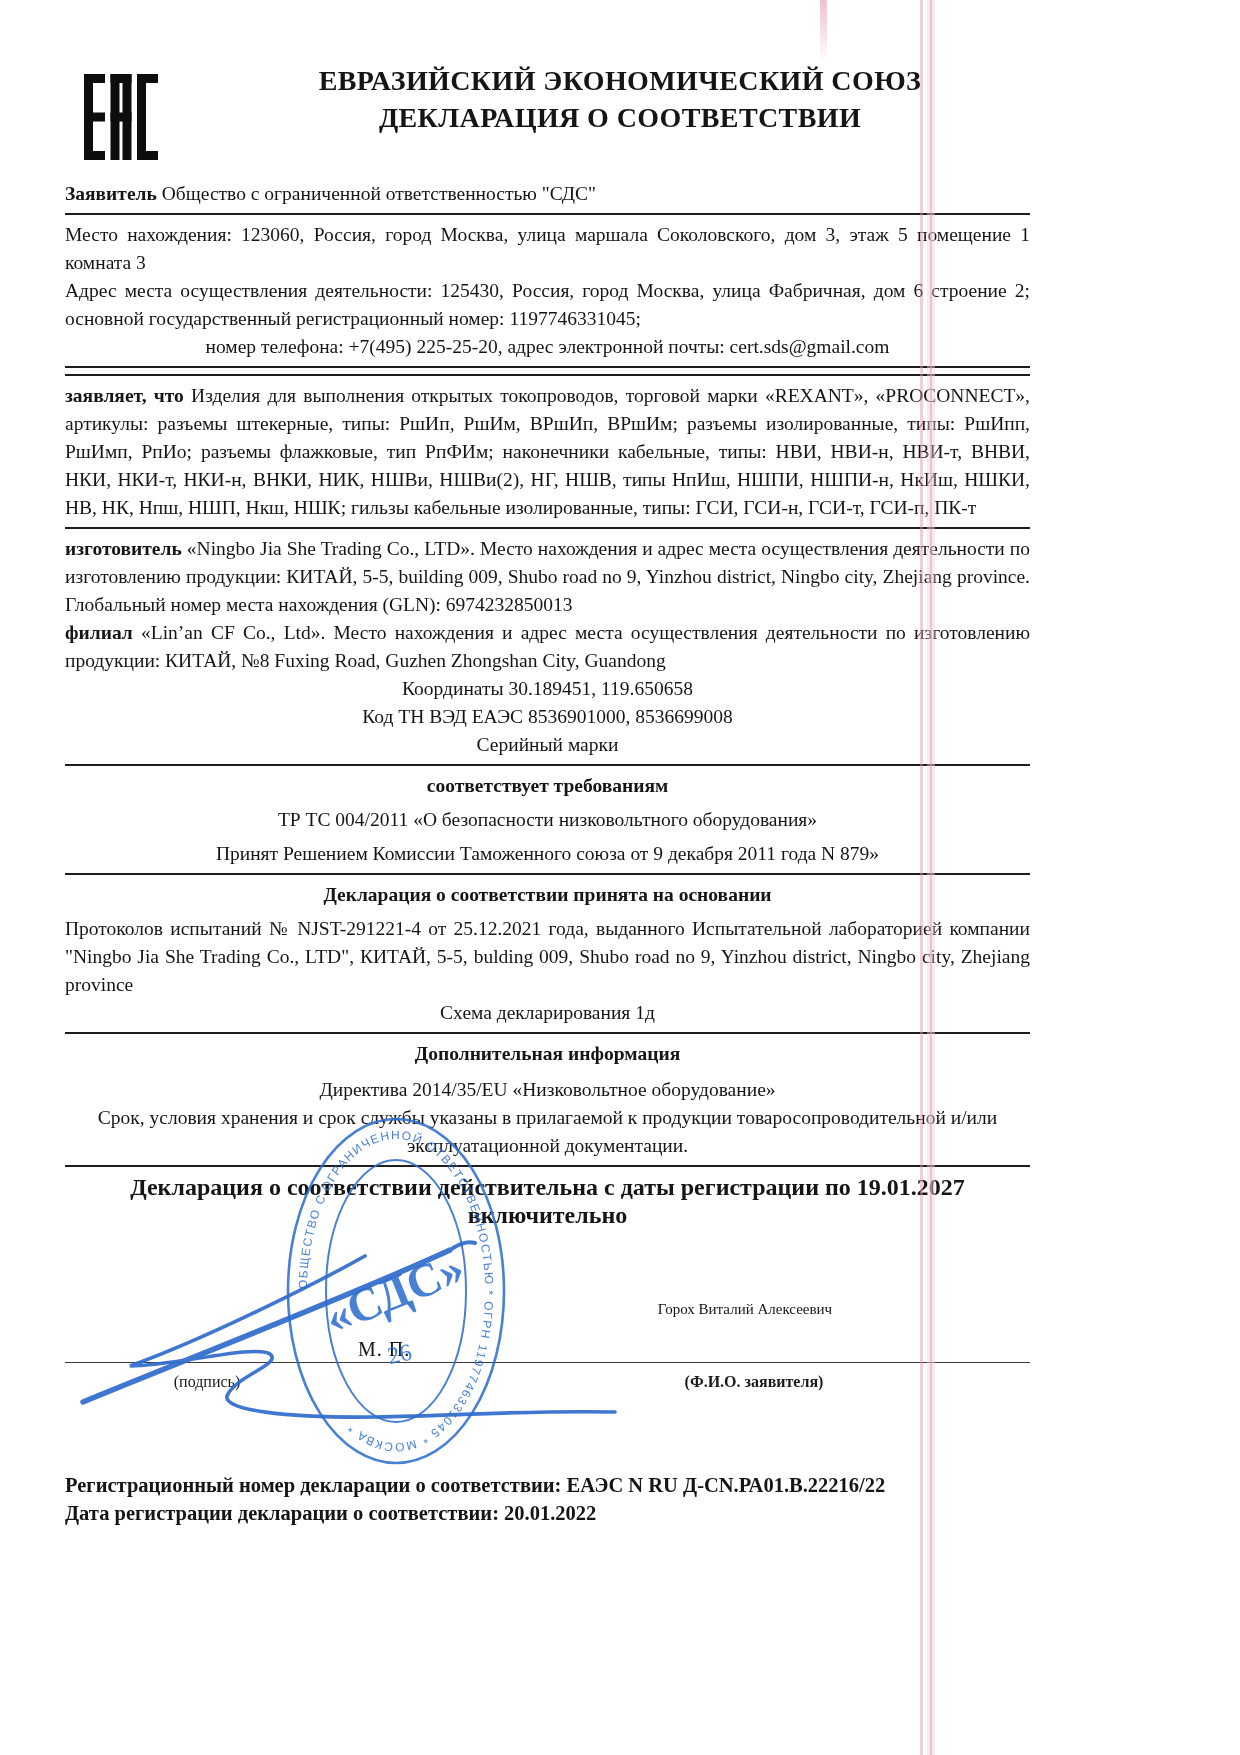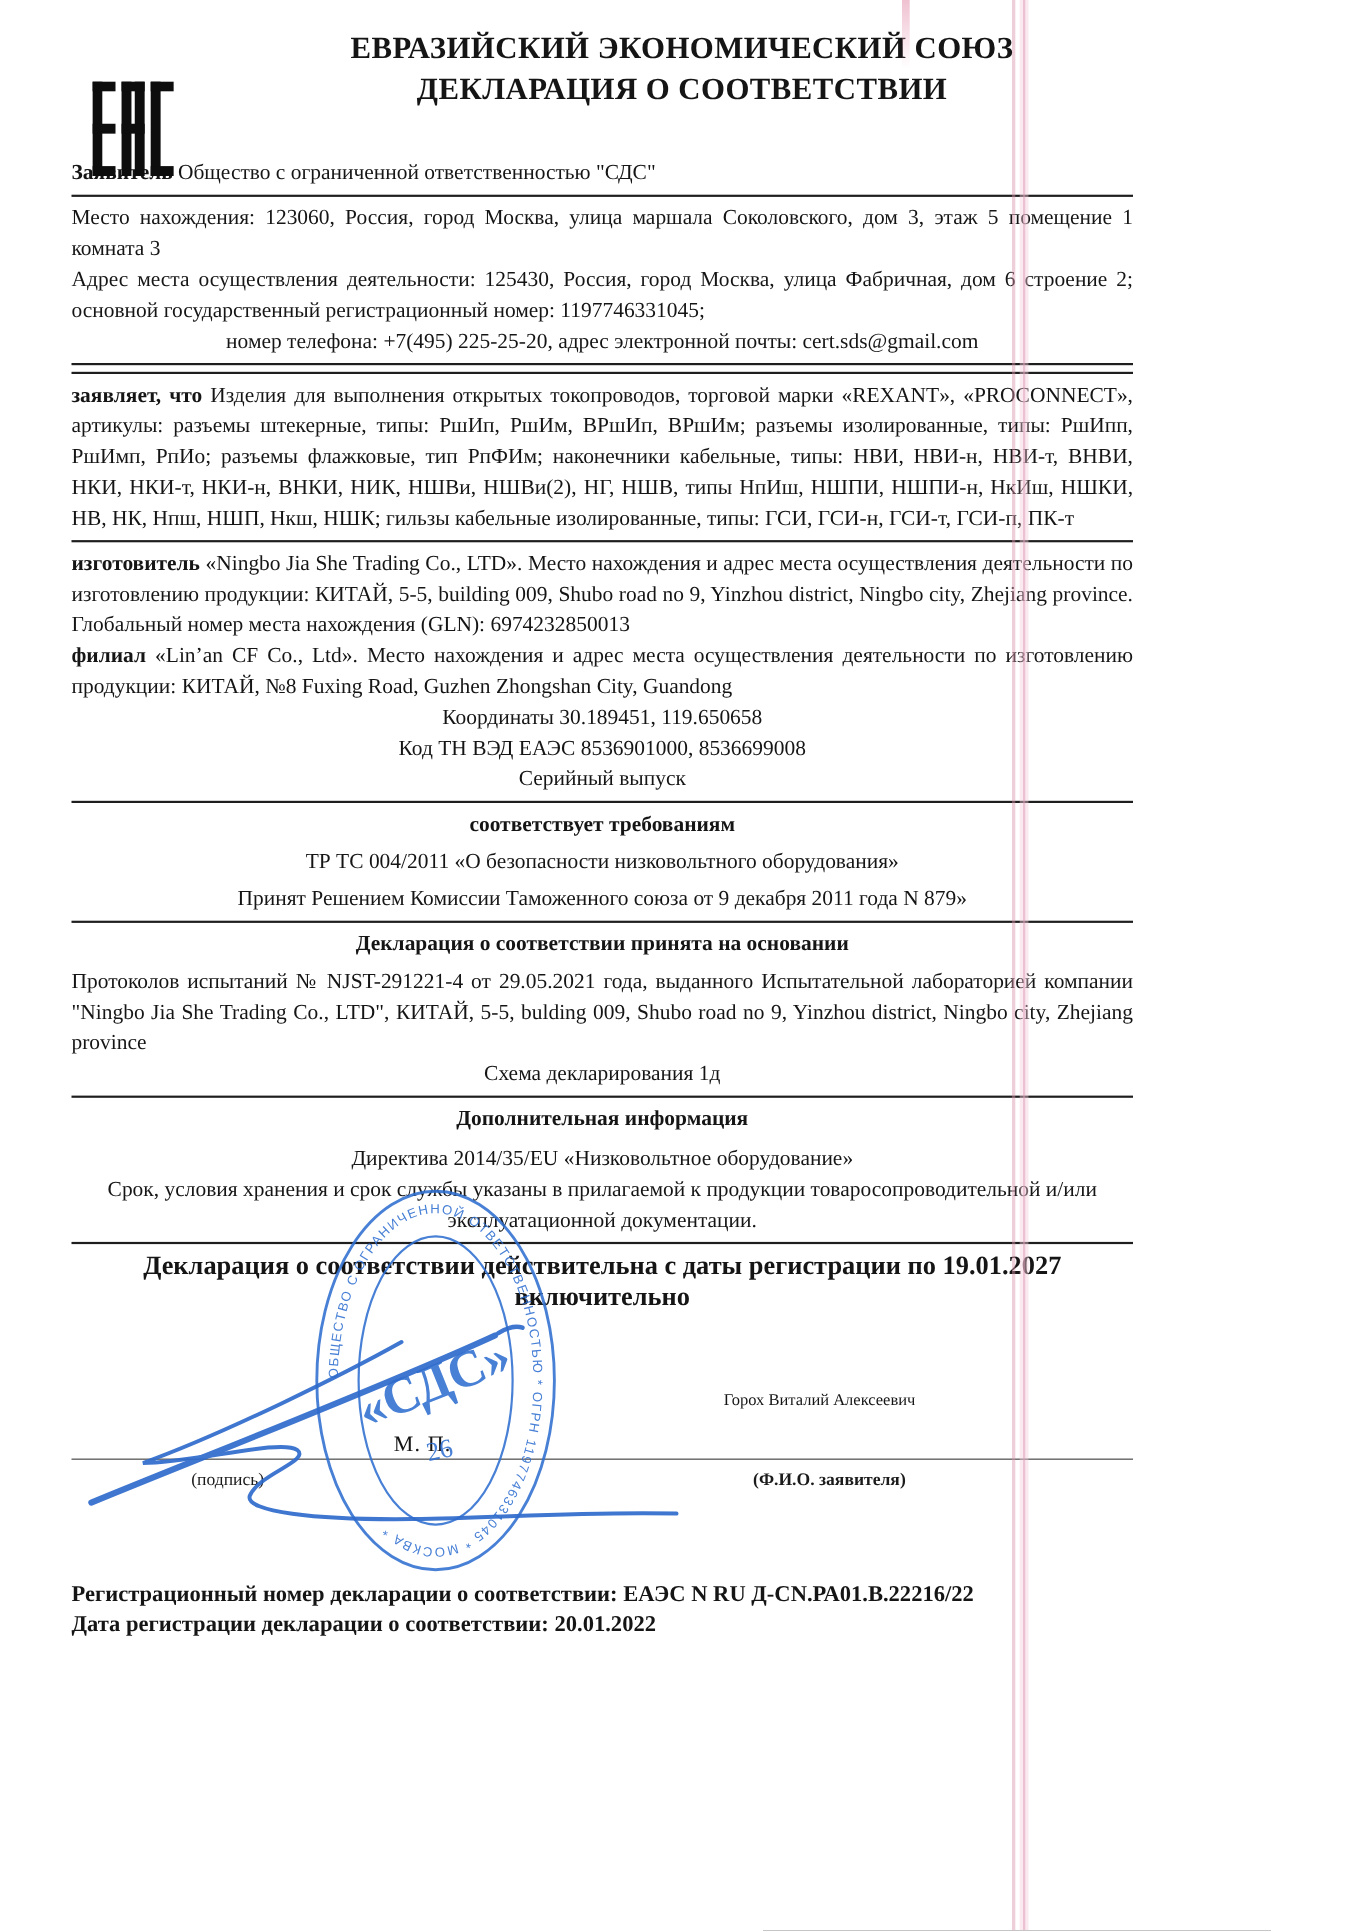--- a/index.html
+++ b/index.html
@@ -9,21 +9,21 @@
   
   .stripe{position:absolute;top:0;height:100%;pointer-events:none;z-index:40;}
   .stripe-a{left:920px;width:3px;background:rgba(214,146,170,.45);}
   .stripe-b{left:927px;width:8px;background:rgba(242,203,216,.42);}
   .stripe-c{left:930px;width:2px;background:rgba(221,156,182,.5);}
   .streak-top{position:absolute;left:820px;top:0;width:7px;height:62px;z-index:40;
         background:linear-gradient(rgba(231,160,185,.65),rgba(231,160,185,0));pointer-events:none;}
 
   
   .eac-logo{position:absolute;left:84px;top:74px;z-index:2;}
-  .hdr{padding-top:26px;text-align:center;}
+  .hdr{padding-top:62px;text-align:center;}
   .hdr .t{font-weight:bold;font-size:28px;line-height:37px;letter-spacing:.4px;}
 
   
   .content{padding:44px 210px 0 65px;font-size:19.5px;line-height:28px;}
   .content p{margin:0;text-align:justify;}
   .content p.nj{text-align:center;}
   b.lead{font-weight:bold;}
   hr.rule{border:0;border-top:2.2px solid #1e1e1e;margin:5px 0 6px;}
   .mt6{margin-top:6px !important;}
   .mt8{margin-top:8px !important;}
@@ -87,30 +87,30 @@
 
     <hr class="rule">
 
     <p><b class="lead">заявляет, что</b> <span>Изделия для выполнения открытых токопроводов, торговой марки «REXANT», «PROCONNECT», артикулы: разъемы штекерные, типы: РшИп, РшИм, ВРшИп, ВРшИм; разъемы изолированные, типы: РшИпп, РшИмп, РпИо; разъемы флажковые, тип РпФИм; наконечники кабельные, типы: НВИ, НВИ-н, НВИ-т, ВНВИ, НКИ, НКИ-т, НКИ-н, ВНКИ, НИК, НШВи, НШВи(2), НГ, НШВ, типы НпИш, НШПИ, НШПИ-н, НкИш, НШКИ, НВ, НК, Нпш, НШП, Нкш, НШК; гильзы кабельные изолированные, типы: ГСИ, ГСИ-н, ГСИ-т, ГСИ-п, ПК-т</span></p>
     <hr class="rule">
 
     <p><b class="lead">изготовитель</b> <span>«Ningbo Jia She Trading Co., LTD». Место нахождения и адрес места осуществления деятельности по изготовлению продукции: КИТАЙ, 5-5, building 009, Shubo road no 9, Yinzhou district, Ningbo city, Zhejiang province. Глобальный номер места нахождения (GLN): 6974232850013</span></p>
     <p><b class="lead">филиал</b> <span>«Lin’an CF Co., Ltd». Место нахождения и адрес места осуществления деятельности по изготовлению продукции: КИТАЙ, №8 Fuxing Road, Guzhen Zhongshan City, Guandong</span></p>
     <p class="nj">Координаты 30.189451, 119.650658</p>
     <p class="nj">Код ТН ВЭД ЕАЭС 8536901000, 8536699008</p>
-    <p class="nj">Серийный выпуск</p>
+    <p class="nj">Серийный марки</p>
     <hr class="rule">
 
     <p class="bold-line nj">соответствует требованиям</p>
     <p class="nj mt6">ТР ТС 004/2011 «О безопасности низковольтного оборудования»</p>
     <p class="nj mt6">Принят Решением Комиссии Таможенного союза от 9 декабря 2011 года N 879»</p>
     <hr class="rule">
 
     <p class="bold-line nj">Декларация о соответствии принята на основании</p>
-    <p class="mt6">Протоколов испытаний № NJST-291221-4  от 29.05.2021 года, выданного Испытательной лабораторией компании "Ningbo Jia She Trading Co., LTD", КИТАЙ, 5-5, bulding 009, Shubo road no 9, Yinzhou district, Ningbo city, Zhejiang province</p>
+    <p class="mt6">Протоколов испытаний № NJST-291221-4  от 25.12.2021 года, выданного Испытательной лабораторией компании "Ningbo Jia She Trading Co., LTD", КИТАЙ, 5-5, bulding 009, Shubo road no 9, Yinzhou district, Ningbo city, Zhejiang province</p>
     <p class="nj">Схема декларирования 1д</p>
     <hr class="rule">
 
     <p class="bold-line nj">Дополнительная информация</p>
     <p class="nj mt8">Директива 2014/35/EU «Низковольтное оборудование»</p>
     <p class="nj">Срок, условия хранения и срок службы указаны в прилагаемой к продукции товаросопроводительной и/или эксплуатационной документации.</p>
     <hr class="rule">
 
     <p class="validity nj">Декларация о соответствии действительна с даты регистрации по 19.01.2027 включительно</p>
 

